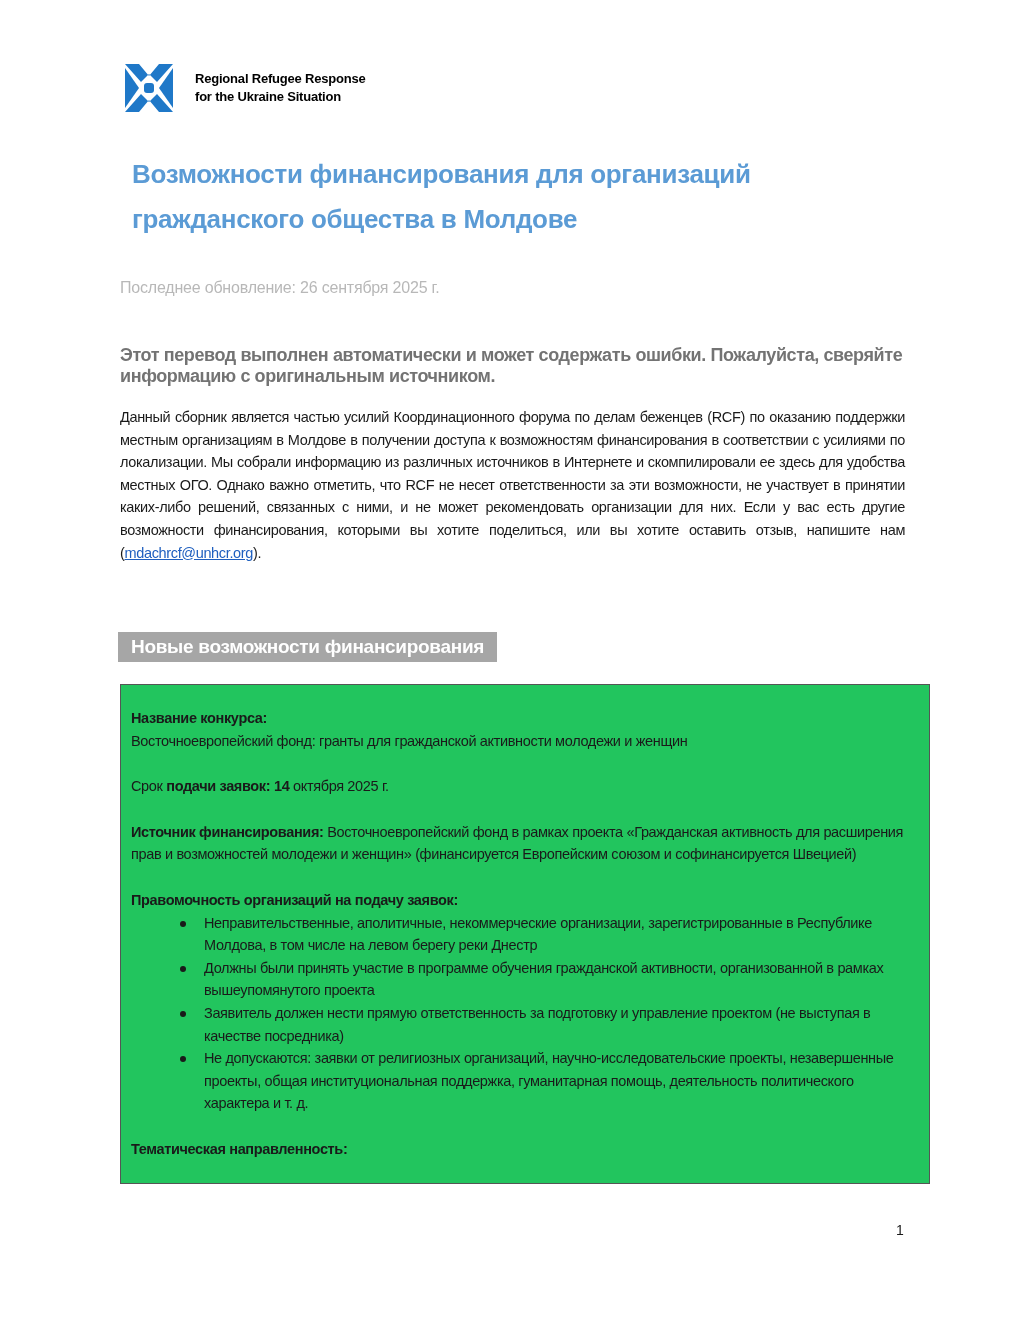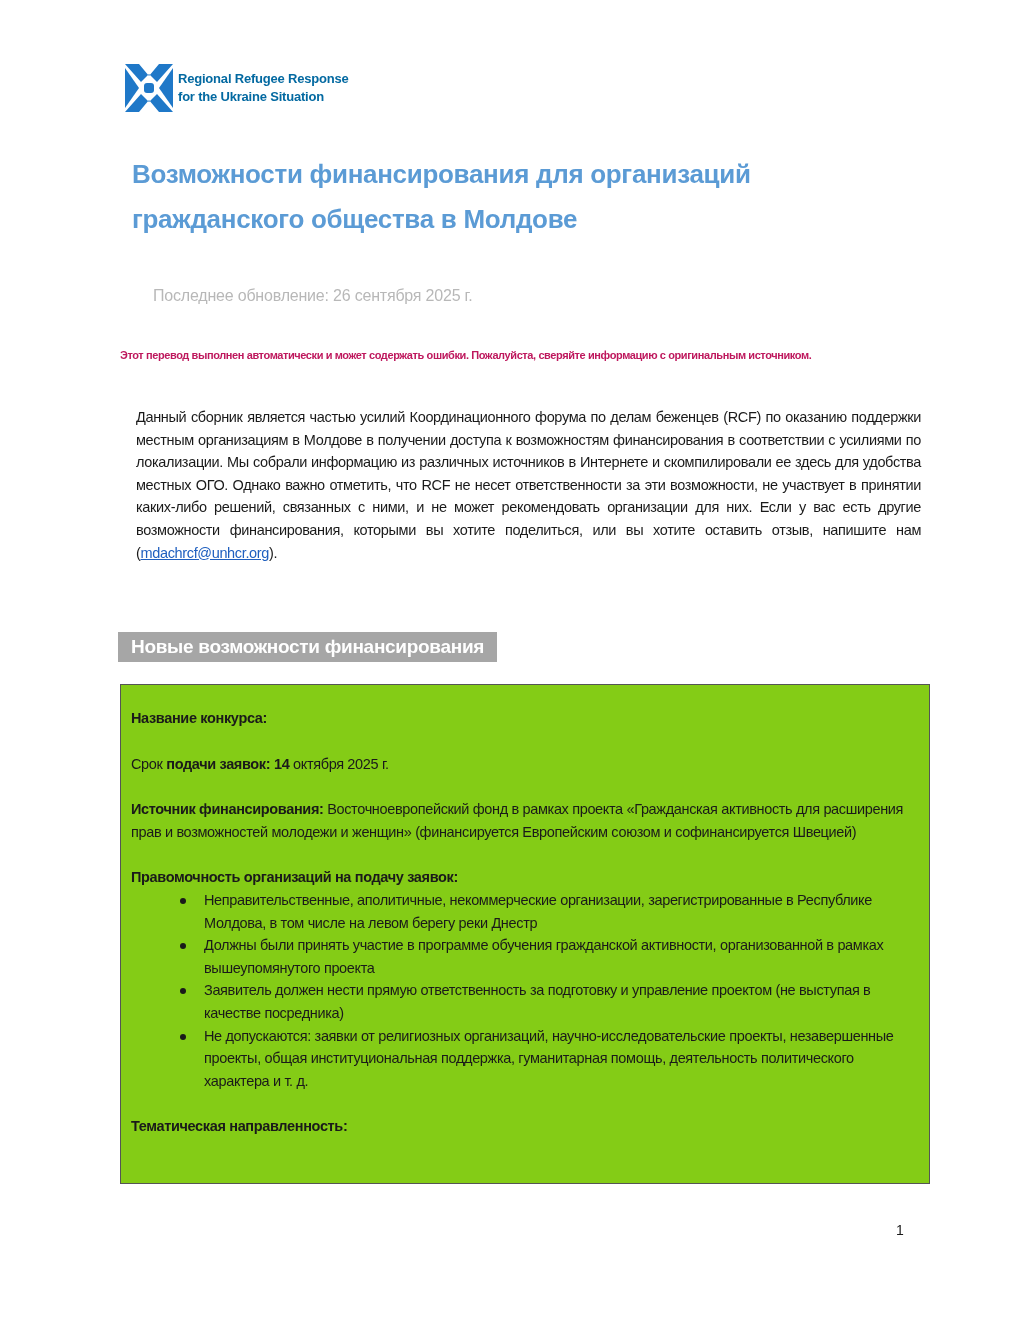--- a/index.html
+++ b/index.html
@@ -3,44 +3,44 @@
   <meta charset="utf-8">
   <style>
     html, body { margin: 0; padding: 0; background: #ffffff; }
     body {
       width: 1024px; height: 1325px; position: relative; overflow: hidden;
       font-family: "Liberation Sans", "DejaVu Sans", sans-serif;
       color: #1a1a1a;
     }
     .logo { position: absolute; left: 121px; top: 60px; display: flex; align-items: center; }
     .logo svg { width: 56px; height: 56px; display: block; }
-    .logo-text { margin-left: 1px; color: #0369a1; font-size: 13px; line-height: 18px; font-weight: 600; letter-spacing: -0.2px; }
+    .logo-text { margin-left: 18px; color: #000000; font-size: 13px; line-height: 18px; font-weight: 600; letter-spacing: -0.2px; }
     .title {
       position: absolute; left: 120px; top: 140px; width: 680px;
       color: #5b9bd5; font-weight: bold; font-size: 26px; line-height: 45px; letter-spacing: -0.3px;
       margin: 12px;
     }
-    .updated { position: absolute; left: 120px; top: 287px; color: #b8b8b8; font-size: 16px; letter-spacing: -0.2px; margin-left: 33px; }
+    .updated { position: absolute; left: 120px; top: 279px; color: #b8b8b8; font-size: 16px; letter-spacing: -0.2px; }
     .warning {
       position: absolute; left: 120px; top: 345px; width: 790px;
-      color: #be185d; font-weight: bold; font-size: 11px; line-height: 21px; letter-spacing: -0.4px;
+      color: #737373; font-weight: bold; font-size: 18px; line-height: 21px; letter-spacing: -0.4px;
     }
     .intro {
-      position: absolute; left: 136px; top: 406px; width: 785px;
+      position: absolute; left: 120px; top: 406px; width: 785px;
       font-size: 14.5px; line-height: 22.6px; text-align: justify; letter-spacing: -0.35px;
     }
     .intro a { color: #1f5fbf; text-decoration: underline; }
     .section-heading {
       position: absolute; left: 118px; top: 632px;
       background: #a6a6a6; color: #ffffff; font-weight: bold; font-size: 19px;
       padding: 2px 13px; line-height: 26px; letter-spacing: -0.3px;
     }
     .call-box {
       position: absolute; left: 120px; top: 684px; width: 810px; height: 500px;
-      background: #84cc16; border: 1.5px solid #555555; box-sizing: border-box;
+      background: #22c55e; border: 1.5px solid #555555; box-sizing: border-box;
       padding: 22px 10px 0 10px; font-size: 14.5px; line-height: 22.6px; letter-spacing: -0.35px;
       overflow: hidden;
     }
     .call-box p { margin: 0 0 23px 0; }
     .call-box b { font-weight: bold; }
     .call-box ul { margin: 0 0 23px 0; padding-left: 57px; list-style: none; }
     .call-box li { position: relative; margin-left: 16px; }
     .call-box li::before {
       content: ""; position: absolute; left: -24px; top: 9px; width: 6px; height: 6px;
       border-radius: 50%; background: #1a1a1a;
@@ -72,20 +72,21 @@
 
 <div class="warning">Этот перевод выполнен автоматически и может содержать ошибки. Пожалуйста, сверяйте информацию с оригинальным источником.</div>
 
 <div class="intro"><span>Данный сборник является частью усилий Координационного форума по делам беженцев (RCF) по оказанию поддержки местным организациям в Молдове в получении доступа к возможностям финансирования в соответствии с усилиями по локализации. Мы собрали информацию из различных источников в Интернете и скомпилировали ее здесь для удобства местных ОГО. Однако важно отметить, что RCF не несет ответственности за эти возможности, не участвует в принятии каких-либо решений, связанных с ними, и не может рекомендовать организации для них. Если у вас есть другие возможности финансирования, которыми вы хотите поделиться, или вы хотите оставить отзыв, напишите нам (</span><a>mdachrcf@unhcr.org</a><span>).</span></div>
 
 <div class="section-heading">Новые возможности финансирования</div>
 
 <div class="call-box">
   <p>
     <b>Название конкурса:</b><br>
+    <span>Восточноевропейский фонд: гранты для гражданской активности молодежи и женщин</span>
   </p>
   <p>
     <span>Срок </span><b>подачи заявок:</b><b> 14</b><span> октября 2025 г.</span>
   </p>
   <p>
     <b>Источник финансирования:</b><span> Восточноевропейский фонд в рамках проекта «Гражданская активность для расширения прав и возможностей молодежи и женщин» (финансируется Европейским союзом и софинансируется Швецией)</span>
   </p>
   <div>
     <b>Правомочность организаций на подачу заявок:</b>
     <ul>

